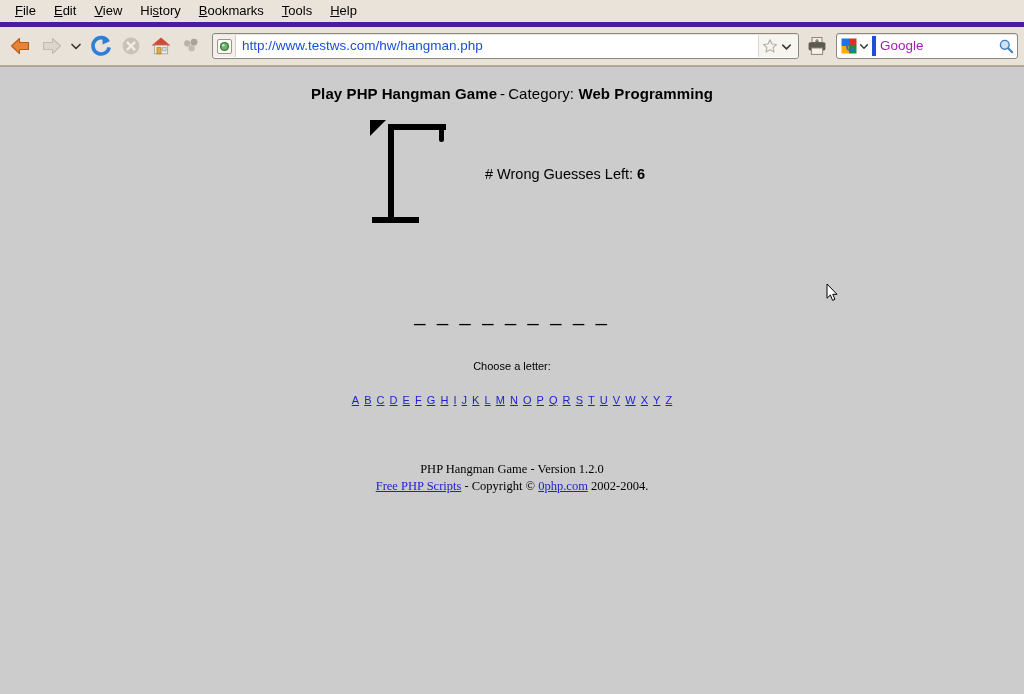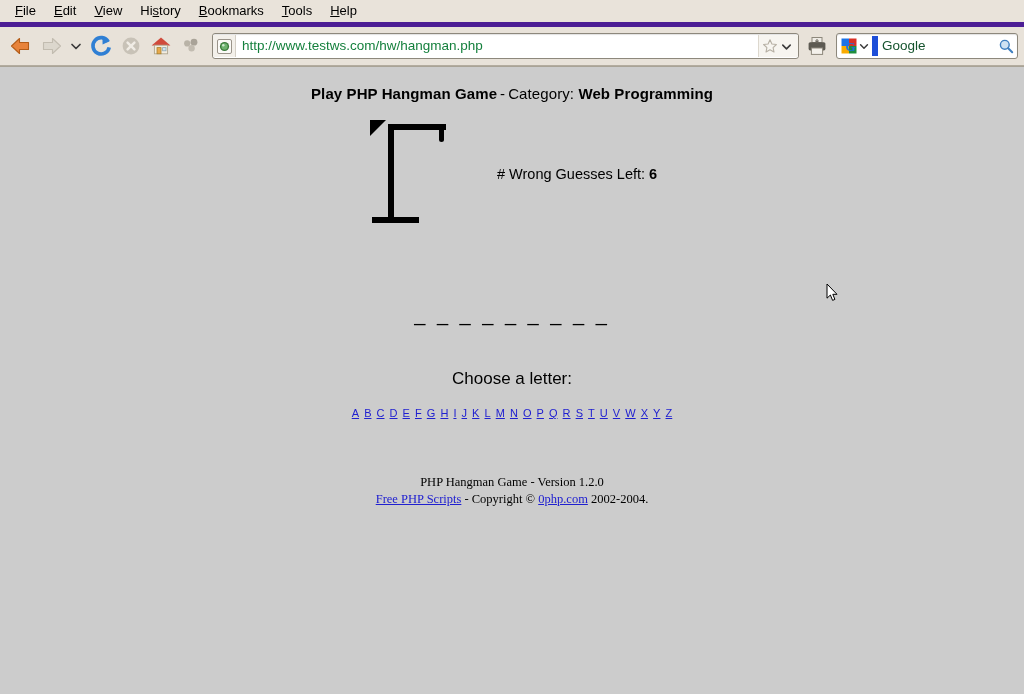--- a/index.html
+++ b/index.html
@@ -81,21 +81,21 @@
     align-items: center;
     justify-content: center;
     flex: none;
     border-right: 1px solid #d4cfc6;
     background: #f3f0ea;
   }
   #url-text {
     flex: 1 1 auto;
     padding: 0 6px;
     font-size: 13.5px;
-    color: #15803d;
+    color: #1d4ed8;
     white-space: nowrap;
     overflow: hidden;
     text-overflow: ellipsis;
     line-height: 22px;
   }
   #bookmark-area {
     flex: none;
     display: flex;
     align-items: center;
     gap: 2px;
@@ -121,23 +121,23 @@
     flex: none;
     display: flex;
     align-items: center;
     gap: 1px;
     padding: 0 2px 0 4px;
     height: 22px;
   }
   #search-input-text {
     flex: 1 1 auto;
     font-size: 13.5px;
-    color: #14532d;
+    color: #a21caf;
     padding-left: 4px;
-    border-left: 6px solid #1d4ed8;
+    border-left: 4px solid #1d4ed8;
     line-height: 20px;
     height: 20px;
     overflow: hidden;
     white-space: nowrap;
   }
   #search-go {
     flex: none;
     width: 22px;
     display: flex;
     align-items: center;
@@ -187,39 +187,39 @@
               border-bottom-right-radius: 4px; border-bottom-left-radius: 4px; }
   #g-brace {
     left: 22px; top: 7px;
     width: 0; height: 0;
     background: none;
     border-left: 16px solid #000;
     border-bottom: 16px solid transparent;
   }
   #wrong-left {
     position: absolute;
-    left: 497px;
+    left: 485px;
     top: 45px;
     font-size: 14.5px;
     line-height: 18px;
     white-space: nowrap;
   }
   #wrong-left .b { font-weight: bold; }
 
   #word-dashes {
     margin-top: 34px;
     font-size: 20px;
     letter-spacing: 3px;
     line-height: 20px;
     font-family: "Liberation Sans", sans-serif;
     color: #000;
   }
   #choose-letter {
-    margin-top: 46px;
-    font-size: 17px;
+    margin-top: 33px;
+    font-size: 11px;
     line-height: 18px;
   }
   #letter-links {
     margin-top: 16px;
     font-size: 11px;
     line-height: 18px;
   }
   #letter-links a {
     color: #2020d0;
     text-decoration: underline;

